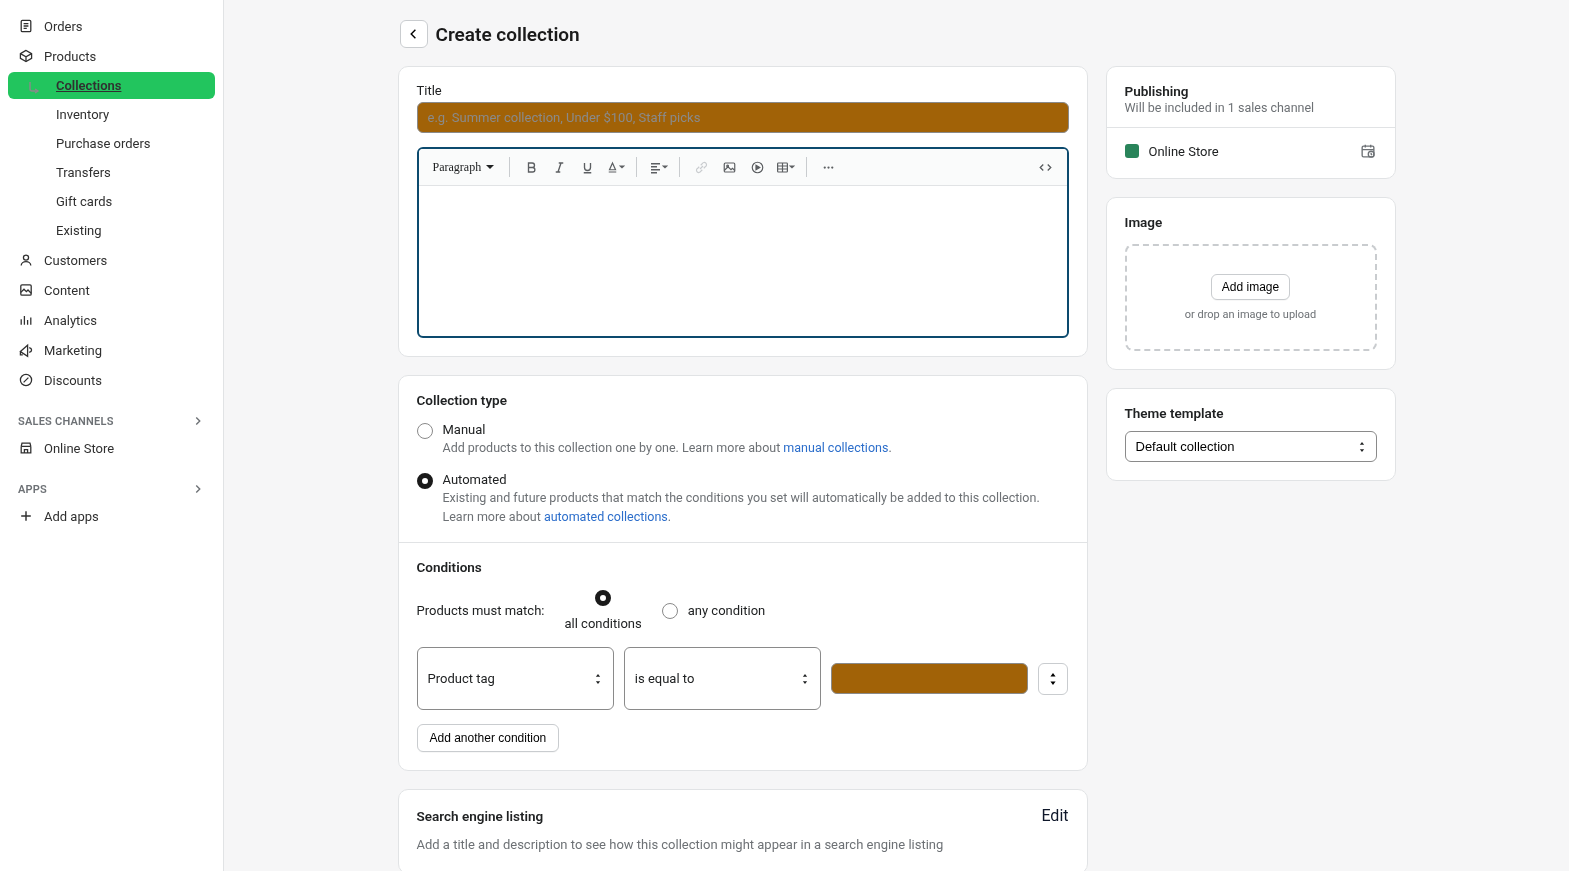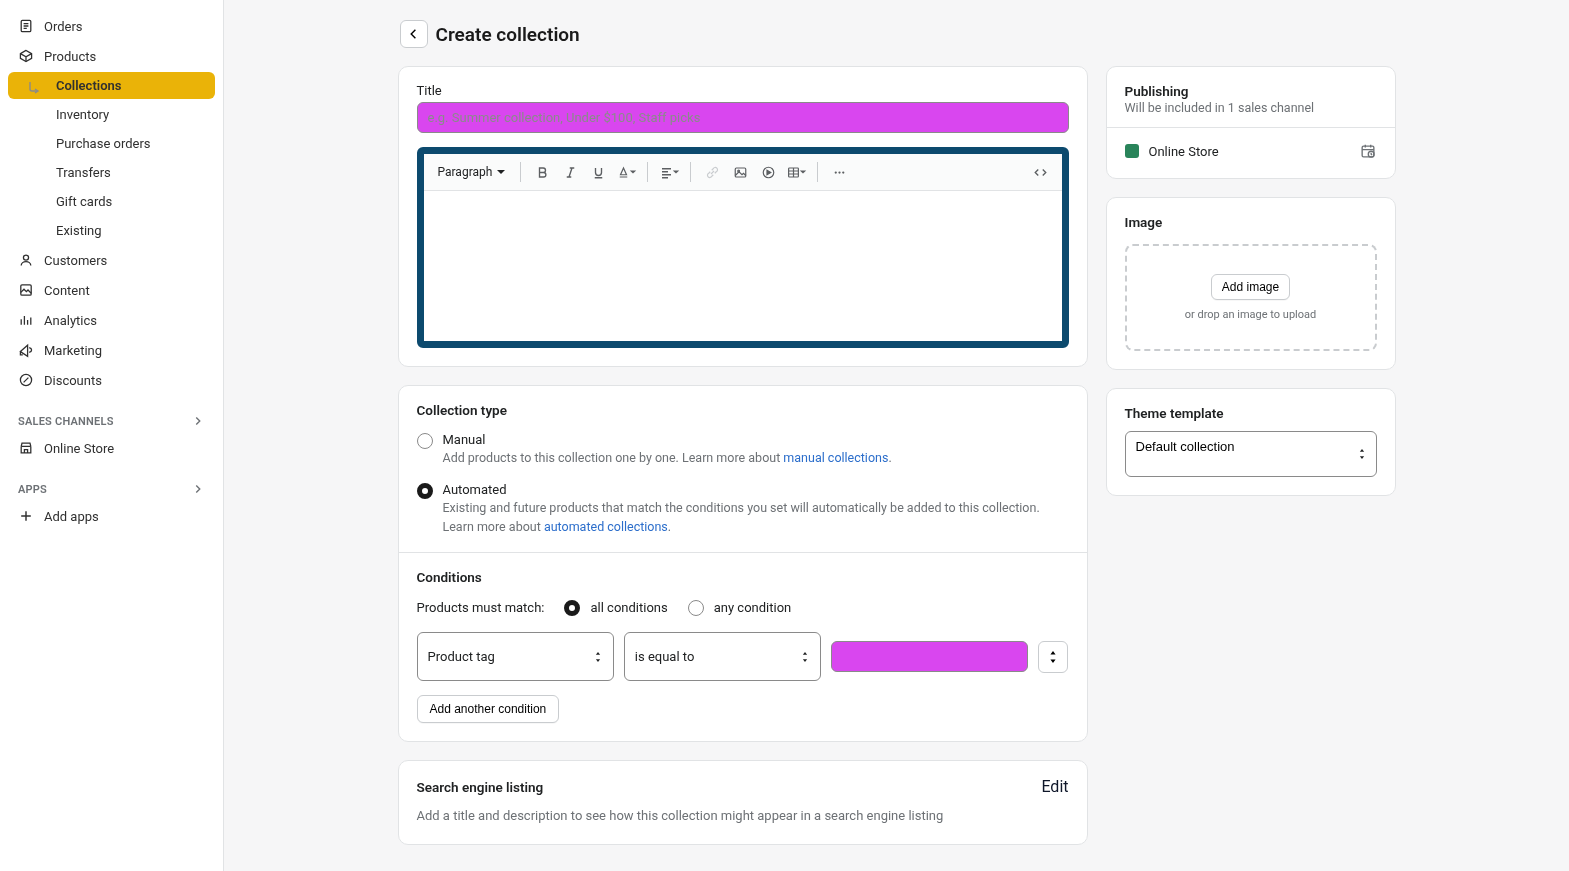--- a/index.html
+++ b/index.html
@@ -1,39 +1,39 @@
 <!DOCTYPE html>
 <html><head>
   <meta charset="utf-8">
   <style>
     * { box-sizing: border-box; margin: 0; padding: 0; }
     body { font-family: -apple-system, BlinkMacSystemFont, "Segoe UI", Roboto, sans-serif; font-size: 13px; color: #202223; background: #f6f6f7; width: 1569px; height: 871px; overflow: hidden; }
     .app { display: flex; height: 100%; }
     .sidebar { width: 224px; background: #fff; border-right: 1px solid #e1e3e5; padding: 12px 8px; display: flex; flex-direction: column; gap: 2px; }
     .nav-item { display: flex; align-items: center; gap: 10px; padding: 6px 10px; border-radius: 6px; color: #303030; cursor: pointer; font-size: 13px; }
     .nav-item.child { padding-left: 38px; position: relative; }
-    .nav-item.child.active { background: #eab308; font-weight: 600; }
+    .nav-item.child.active { background: #22c55e; font-weight: 600; text-decoration: underline; }
     .nav-item.child::before { content: ""; }
     .nav-item svg { width: 16px; height: 16px; flex-shrink: 0; }
     .nav-sub-icon { width: 16px; height: 16px; position: absolute; left: 18px; top: 8px; }
     .section-header { display: flex; align-items: center; justify-content: space-between; padding: 8px 10px 4px; color: #6d7175; font-size: 11px; font-weight: 600; text-transform: uppercase; letter-spacing: 0.02em; margin-top: 10px; }
     .section-header svg { width: 14px; height: 14px; }
     .main { flex: 1; overflow-y: auto; padding: 20px 40px 40px; }
     .page-header { display: flex; align-items: center; gap: 8px; margin-bottom: 18px; max-width: 998px; margin-left: auto; margin-right: auto; width: 100%; padding-left: 2px;}
     .back-btn { width: 28px; height: 28px; display: flex; align-items: center; justify-content: center; border: 1px solid #c9cccf; border-radius: 6px; background: #fff; cursor: pointer; }
     .back-btn svg { width: 14px; height: 14px; }
     .page-title { font-size: 19px; font-weight: 600; color: #1a1a1a; }
     .layout { display: flex; gap: 18px; max-width: 998px; margin: 0 auto; }
     .col-main { flex: 1; display: flex; flex-direction: column; gap: 18px; min-width: 0; }
     .col-side { width: 290px; display: flex; flex-direction: column; gap: 18px; }
     .card { background: #fff; border: 1px solid #e1e3e5; border-radius: 10px; padding: 16px 18px 18px; }
     .label { font-size: 13px; font-weight: 400; color: #202223; margin-bottom: 4px; display: block; }
-    .input { width: 100%; border: 1px solid #8a8a8a; border-radius: 6px; padding: 7px 10px; font-size: 13px; font-family: inherit; background: #d946ef; }
+    .input { width: 100%; border: 1px solid #8a8a8a; border-radius: 6px; padding: 7px 10px; font-size: 13px; font-family: inherit; background: #a16207; }
     .input::placeholder { color: #8a8a8a; }
-    .editor { border: 7px solid #0c4a6e; border-radius: 6px; overflow: hidden; }
+    .editor { border: 2px solid #0c4a6e; border-radius: 6px; overflow: hidden; font-family: Liberation Serif, serif; }
     .toolbar { display: flex; align-items: center; gap: 2px; padding: 5px 8px; border-bottom: 1px solid #e1e3e5; background: #fafbfb; }
     .tb-btn { width: 26px; height: 26px; display: flex; align-items: center; justify-content: center; border: none; background: transparent; border-radius: 4px; cursor: pointer; color: #5c5f62; }
     .tb-btn.disabled { color: #c9cccf; cursor: default; }
     .tb-btn svg { width: 15px; height: 15px; }
     .tb-select { display: flex; align-items: center; gap: 4px; padding: 4px 6px; font-size: 12px; border-radius: 4px; cursor: pointer; }
     .tb-select svg { width: 10px; height: 10px; }
     .tb-sep { width: 1px; height: 20px; background: #c9cccf; margin: 0 6px; }
     .tb-spacer { flex: 1; }
     .editor-body { min-height: 150px; padding: 10px; }
     .section-title { font-size: 13.5px; font-weight: 600; margin-bottom: 14px; }
@@ -42,21 +42,21 @@
     .radio { width: 16px; height: 16px; border-radius: 50%; border: 1px solid #8a8a8a; flex-shrink: 0; position: relative; margin-top: 1px; cursor: pointer; }
     .radio.checked { border: 5px solid #1a1a1a; }
     .radio-body { flex: 1; }
     .radio-label { font-size: 13px; font-weight: 400; }
     .radio-help { font-size: 12.5px; color: #6d7175; margin-top: 2px; line-height: 1.5; }
     .radio-help a { color: #2c6ecb; text-decoration: none; }
     .divrule { border-top: 1px solid #e1e3e5; margin: 16px -18px; }
     .match-row { display: flex; align-items: center; gap: 20px; margin-bottom: 16px; }
     .match-label { font-size: 13px; }
     .cond-row { display: flex; gap: 10px; align-items: center; margin-bottom: 14px; }
-    .select { display: flex; align-items: center; justify-content: space-between; border: 1px solid #8a8a8a; border-radius: 6px; padding: 16px 10px; font-size: 13px; background: #fff; cursor: pointer; }
+    .select { display: flex; align-items: center; justify-content: space-between; border: 1px solid #8a8a8a; border-radius: 6px; padding: 23px 10px; font-size: 13px; background: #fff; cursor: pointer; }
     .select svg { width: 10px; height: 10px; }
     .sel1 { flex: 1; }
     .sel2 { flex: 1; }
     .cond-input { flex: 1; }
     .sort-btn { width: 30px; height: 32px; border: 1px solid #c9cccf; border-radius: 6px; background: #fff; display: flex; align-items: center; justify-content: center; cursor: pointer; }
     .sort-btn svg { width: 12px; height: 12px; }
     .btn-slim { padding: 6px 12px; font-size: 12px; border: 1px solid #c9cccf; border-radius: 6px; background: #fff; cursor: pointer; box-shadow: 0 1px 0 rgba(0,0,0,0.03); }
     .seo-row { display: flex; justify-content: space-between; align-items: center; margin-bottom: 10px; }
     .seo-link { color: #0f172a; font-size: 16px; cursor: pointer; }
     .muted { color: #6d7175; font-size: 13px; line-height: 1.5; }
@@ -65,21 +65,21 @@
     .pub-sep { border-top: 1px solid #e1e3e5; margin: 0 -18px 14px; }
     .channel-row { display: flex; align-items: center; gap: 10px; }
     .dot { width: 14px; height: 14px; border-radius: 3px; background: #29845a; flex-shrink: 0; }
     .channel-name { flex: 1; font-size: 13px; }
     .channel-icon { width: 18px; height: 18px; color: #6d7175; cursor: pointer; }
     .dropzone { border: 2px dashed #c9cccf; border-radius: 8px; padding: 28px 12px; display: flex; flex-direction: column; align-items: center; gap: 8px; }
     .dropzone .btn-slim { font-size: 12px; padding: 5px 10px; }
     .dz-text { font-size: 11px; color: #6d7175; }
     .select-full-wrap { position: relative; }
     .select-full-wrap svg { width: 10px; height: 10px; position: absolute; right: 10px; top: 50%; transform: translateY(-50%); pointer-events: none; }
-    .select-el { width: 100%; border: 1px solid #8a8a8a; border-radius: 6px; padding: 7px 26px 22px 10px; font-size: 13px; background: #fff; appearance: none; cursor: pointer; }
+    .select-el { width: 100%; border: 1px solid #8a8a8a; border-radius: 6px; padding: 7px 26px 7px 10px; font-size: 13px; background: #fff; appearance: none; cursor: pointer; }
   </style>
 </head>
 <body>
 
 <div class="app">
   <nav class="sidebar">
     <div class="nav-item">
       <svg viewBox="0 0 20 20" fill="none" stroke="currentColor" stroke-width="1.6">
           <rect x="4" y="3" width="12" height="14" rx="1.5"></rect>
           <path d="M7 7h6M7 10h6M7 13h4"></path>
@@ -302,21 +302,21 @@
                 </div>
               </div>
             </div>
           </div>
 
           <div class="divrule"></div>
 
           <div class="section-title">Conditions</div>
           <div class="match-row">
             <span class="match-label">Products must match:</span>
-            <div class="radio-opt" style="align-items:center;">
+            <div class="radio-opt" style="align-items:center;flex-direction:column;">
               <div class="radio checked"></div>
               <span>all conditions</span>
             </div>
             <div class="radio-opt" style="align-items:center;">
               <div class="radio"></div>
               <span>any condition</span>
             </div>
           </div>
 
           <div class="cond-row">

